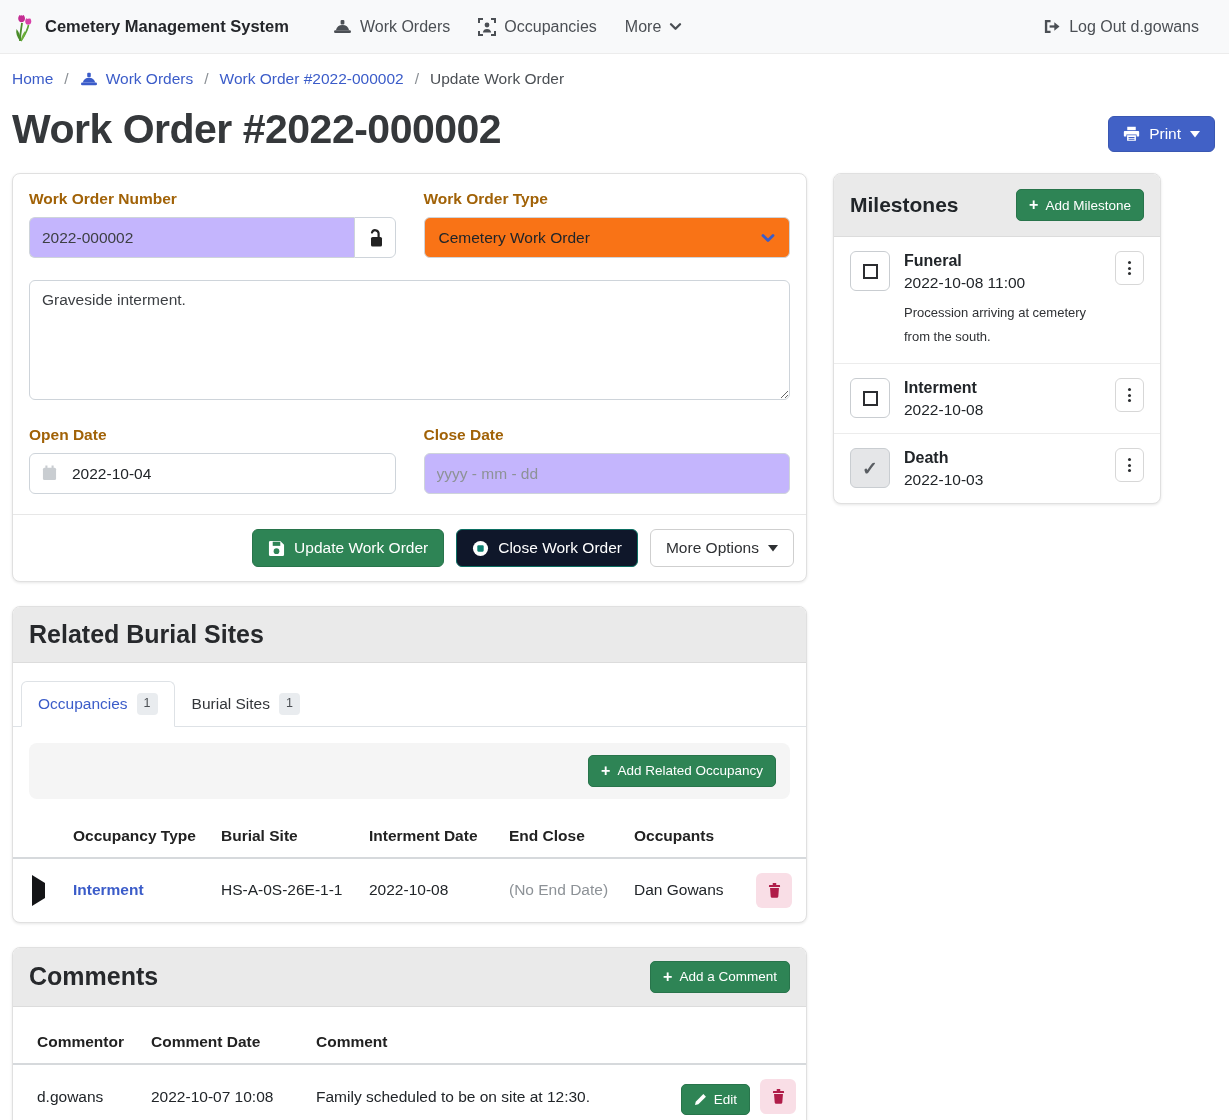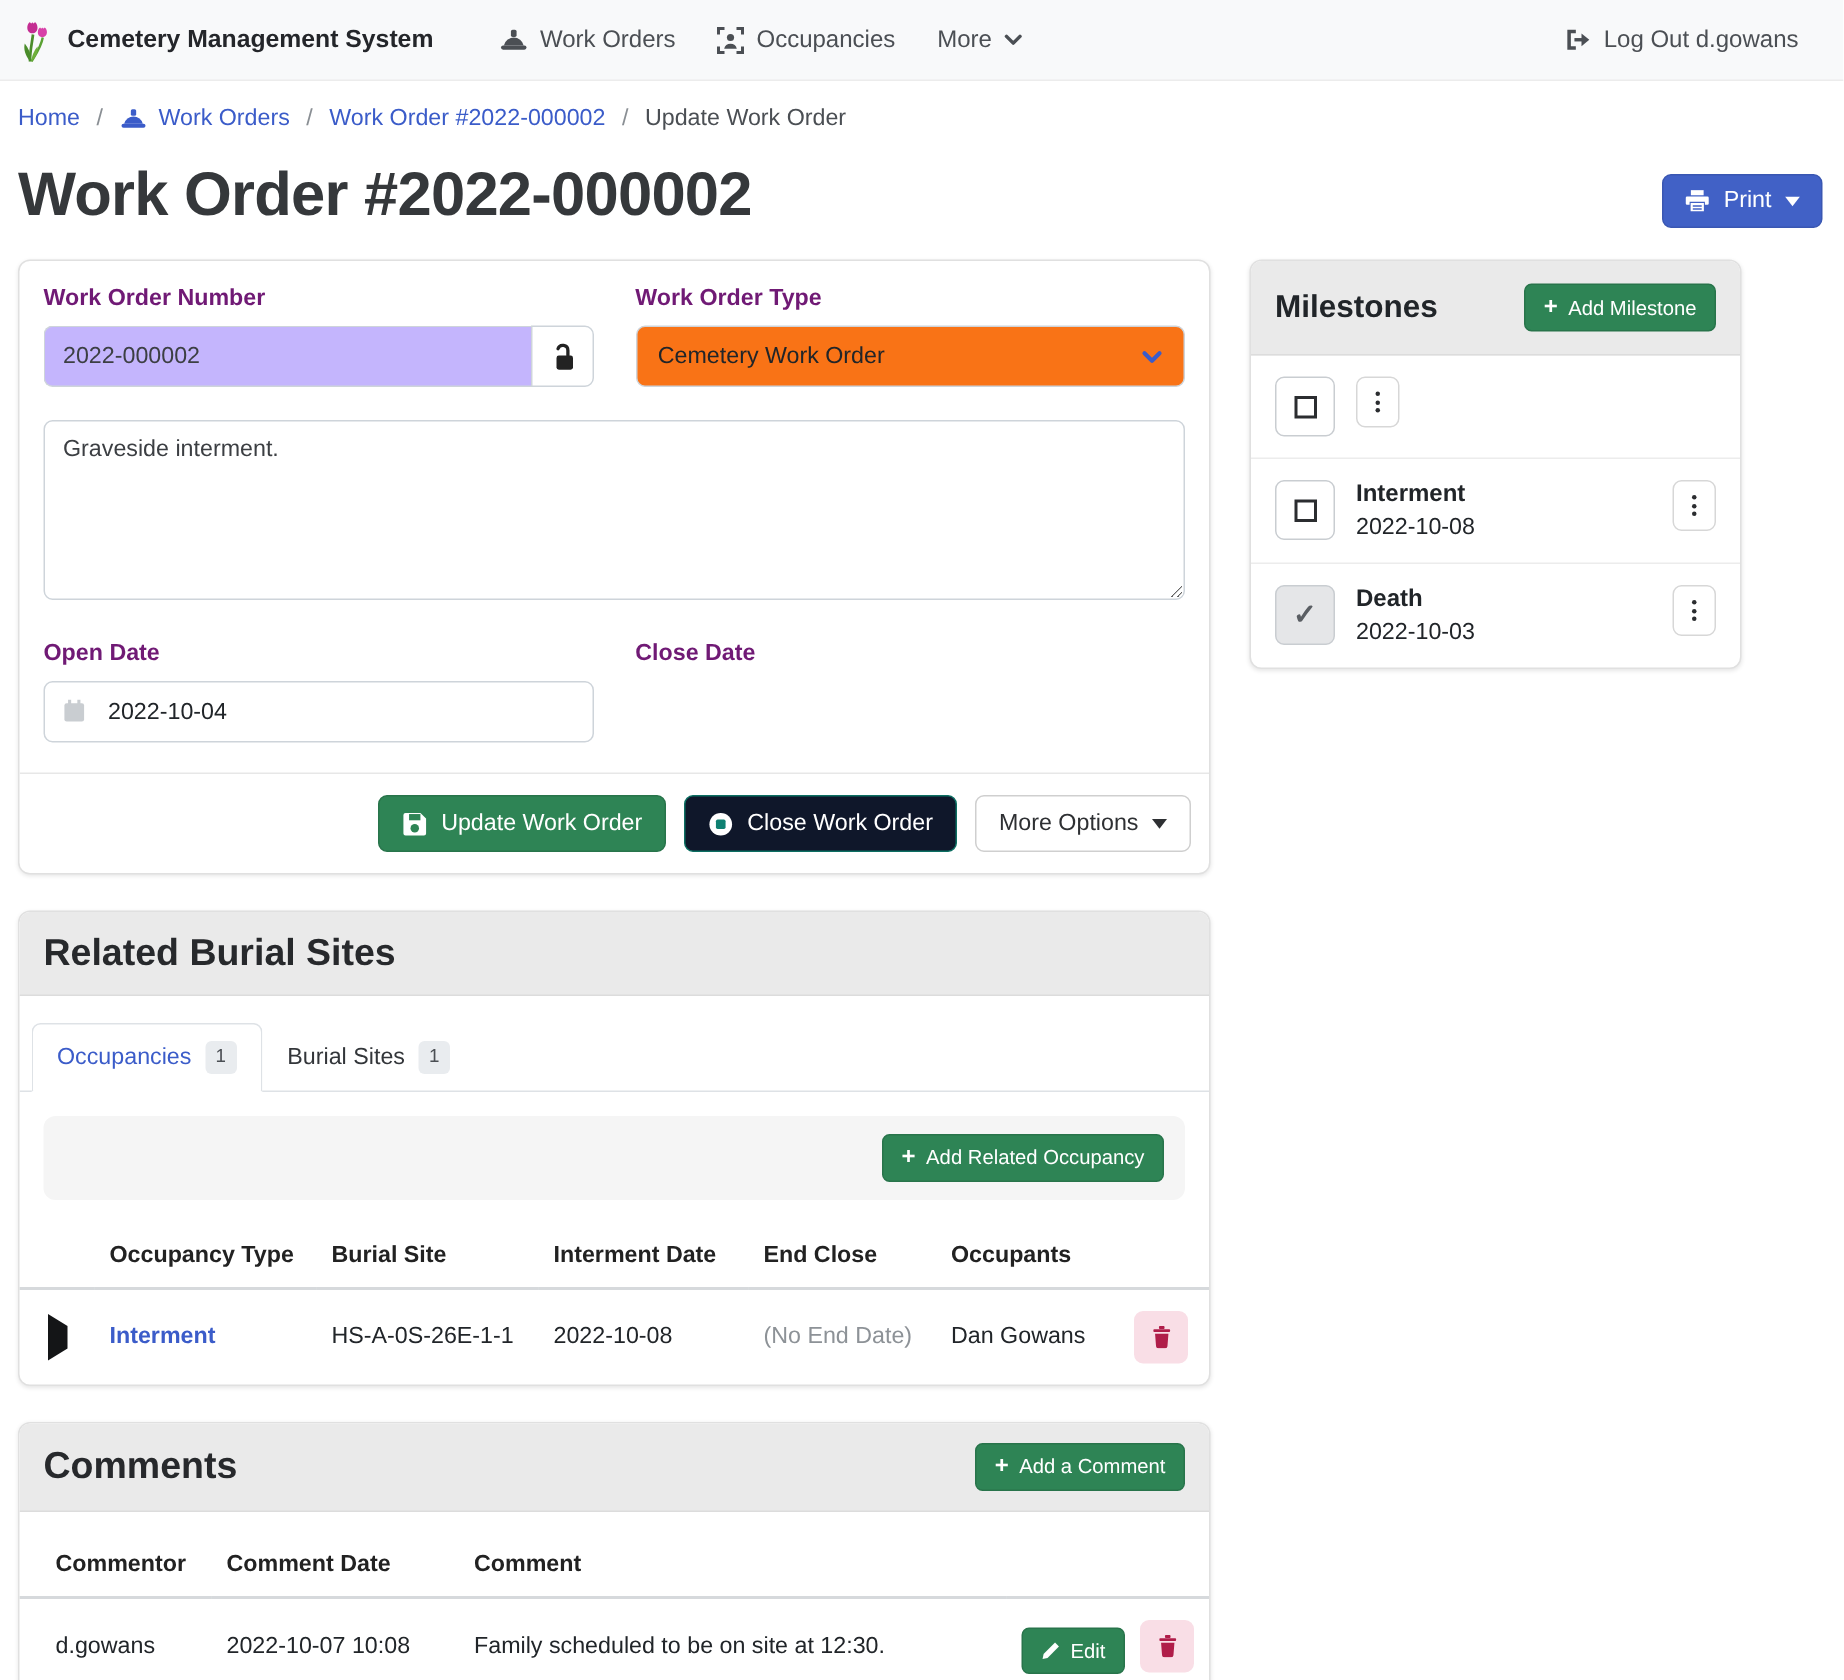--- a/index.html
+++ b/index.html
@@ -55,21 +55,21 @@
   .card-header {
     background:#eaeaea; border-bottom:1px solid #dcdcdc; padding:13px 16px;
     display:flex; align-items:center; justify-content:space-between;
   }
   .card-title { font-size:25px; font-weight:700; color:#27292c; }
 
   
   .card-body { padding:16px; }
   .form-row { display:flex; gap:28px; margin-bottom:22px; }
   .form-col { flex:1; }
-  .field-label { display:block; font-weight:700; font-size:15.5px; margin-bottom:9px; color:#701a75; }
+  .field-label { display:block; font-weight:700; font-size:15.5px; margin-bottom:9px; color:#a16207; }
   .input-group { display:flex; }
   .text-input {
     width:100%; height:41px; border:1px solid #ced4da; border-radius:6px;
     padding:8px 12px; font-size:15.5px; font-family:inherit; color:#212529; background:#fff;
   }
   .text-input:disabled { background:#c4b5fd; color:#3c3f43; }
   .text-input::placeholder { color:#8d9297; }
   .input-group .text-input { border-top-right-radius:0; border-bottom-right-radius:0; border-right:none; }
   .addon-btn {
     width:47px; border:1px solid #ced4da; background:#fff; cursor:pointer;
@@ -311,20 +311,21 @@
                   <rect x="1" y="3" width="14" height="13" rx="1.6"></rect>
                   <rect x="3.6" y="0.5" width="2.2" height="4"></rect>
                   <rect x="10.2" y="0.5" width="2.2" height="4"></rect>
                 </svg>
               </span>
               <input class="text-input" value="2022-10-04" style="">
             </div>
           </div>
           <div class="form-col">
             <label class="field-label">Close Date</label>
+            <input class="text-input" disabled="" placeholder="yyyy - mm - dd" style="">
           </div>
         </div>
       </div>
 
       <div class="card-footer">
         <button class="btn btn-green">
           <span>
             <svg width="17" height="17" viewBox="0 0 18 18">
               <path d="M1 2.5 A1.5 1.5 0 0 1 2.5 1 H13 L17 5 V15.5 A1.5 1.5 0 0 1 15.5 17 H2.5 A1.5 1.5 0 0 1 1 15.5 Z" fill="#fff"></path>
               <rect x="5" y="1.8" width="8" height="4.4" fill="#2e8455"></rect>
@@ -470,20 +471,25 @@
         <button class="btn btn-green btn-sm">
           <span class="plus">+</span>
           <span>Add Milestone</span>
         </button>
       </div>
 
       <div class="ms-item">
         <button class="ms-check">
             <span class="sq"></span>
           </button>
+        <div class="ms-body">
+          <div class="ms-name">Funeral</div>
+          <div class="ms-date">2022-10-08 11:00</div>
+          <div class="ms-desc">Procession arriving at cemetery from the south.</div>
+        </div>
         <button class="kebab">
             <i></i>
             <i></i>
             <i></i>
           </button>
       </div>
 
       <div class="ms-item">
         <button class="ms-check">
             <span class="sq"></span>

